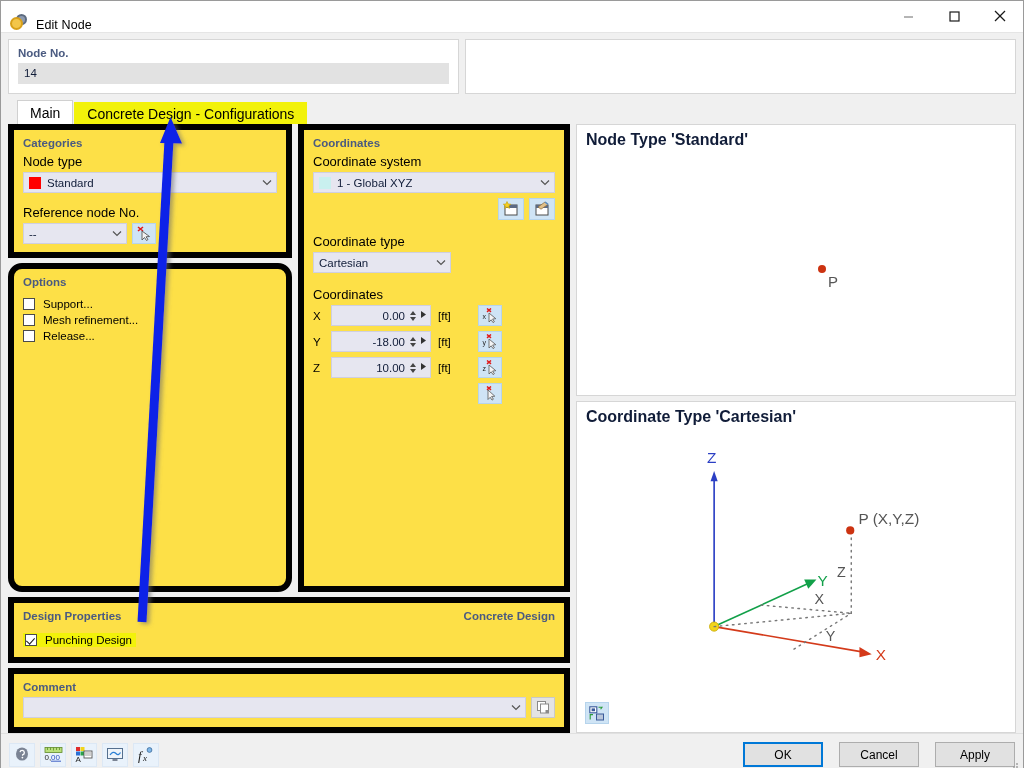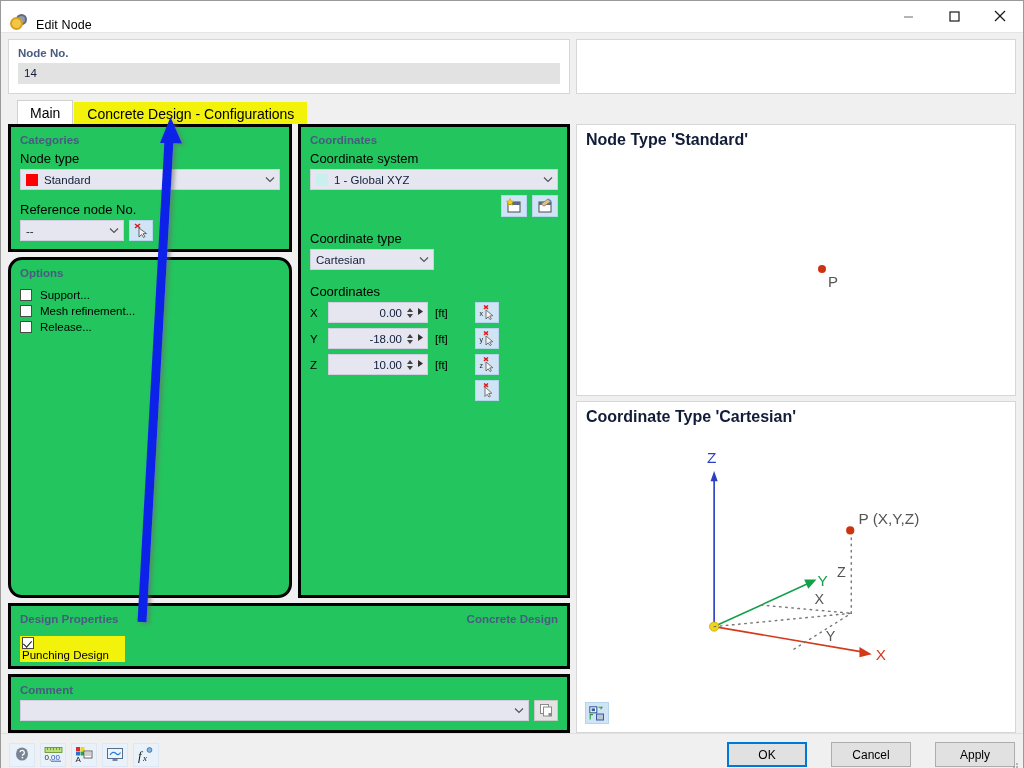--- a/index.html
+++ b/index.html
@@ -54,21 +54,21 @@
     padding: 6px 7px 0 7px;
     display: flex; flex-direction: column;
   }
 
   
   .noderow { display: flex; gap: 6px; flex: none; }
   .panel {
     background: #ffffff;
     border: 1px solid #d6d6d6;
   }
-  .node-panel { width: 562px; padding: 7px 9px 9px 9px; }
+  .node-panel { width: 451px; padding: 7px 9px 9px 9px; }
   .group-label {
     color: #4a5a80; font-weight: bold; font-size: 11.5px;
     margin-bottom: 4px;
   }
   .node-value-field {
     background: #e2e2e2; border: none;
     height: 21px; line-height: 21px;
     padding-left: 6px; font-size: 11.5px; color: #101c38;
     width: 100%;
   }
@@ -99,21 +99,21 @@
   
   .main-area {
     flex: 1; display: flex; gap: 6px;
     min-height: 0;
   }
   .left-col { width: 562px; display: flex; flex-direction: column; gap: 5px; }
   .cols { display: flex; gap: 6px; flex: 1; min-height: 0; }
   .col-categories { width: 284px; display: flex; flex-direction: column; gap: 5px; }
   .col-coords { flex: 1; }
 
-  .sub-panel { background: #22c55e; border: 3px solid #000000; padding: 7px 9px 8px 9px; }
+  .sub-panel { background: #fde047; border: 6px solid #000000; padding: 7px 9px 8px 9px; }
   .sub-panel.grow { flex: 1; min-height: 0; border-radius: 14px; }
 
   .field-label { font-size: 13px; color: #000; margin: 5px 0 3px 0; }
 
   .combo {
     background: #e6e6f0;
     border: 1px solid #cfcfe0;
     height: 21px;
     display: flex; align-items: center;
     padding: 0 4px 0 5px;
@@ -199,21 +199,21 @@
     display: flex; align-items: center;
     padding: 0 8px;
     border-top: 1px solid #e0e0e0;
     position: relative;
   }
   .bb-icons { display: flex; gap: 5px; }
   .bb-icon {
     width: 26px; height: 24px; background: #e9f2fb; border: 1px solid #dce8f5;
     display: flex; align-items: center; justify-content: center;
   }
-  .dlg-buttons { margin-left: auto; display: flex; gap: 24px; }
+  .dlg-buttons { margin-left: auto; display: flex; gap: 16px; }
   .dlg-btn {
     width: 80px; height: 25px;
     background: #e1e1e1; border: 1px solid #adadad;
     display: flex; align-items: center; justify-content: center;
     font-size: 12px; color: #000;
   }
   .dlg-btn.primary { border: 2px solid #0078d7; background: #e1e1e1; }
   .grip { position: absolute; right: 4px; bottom: 3px; width: 10px; height: 10px; }
 
   
@@ -350,21 +350,21 @@
                   <svg width="18" height="16" viewBox="0 0 18 16">
                     <rect x="3" y="4" width="12" height="10" fill="#fff" stroke="#4a4a4a" stroke-width="1"></rect>
                     <rect x="3" y="4" width="12" height="3" fill="#5b6b86"></rect>
                     <path d="M5 6 L12 1 L15 3.4 L8 8.2 Z" fill="#e0c08a" stroke="#8a6a3a" stroke-width="0.7"></path>
                     <path d="M12 1 L15 3.4" stroke="#5b8ec4" stroke-width="1.6"></path>
                   </svg>
                 </div>
               </div>
 
               <div class="field-label" style="margin-top:14px">Coordinate type</div>
-              <div class="combo" style="width:124px">
+              <div class="combo" style="width:138px">
                 <span class="combo-text">Cartesian</span>
                 <span class="caret">
                   <svg width="10" height="7" viewBox="0 0 10 7">
                       <polyline points="1,1.5 5,5.5 9,1.5" fill="none" stroke="#555" stroke-width="1.2"></polyline>
                     </svg>
                 </span>
               </div>
 
               <div class="field-label" style="margin-top:14px">Coordinates</div>
 
@@ -461,21 +461,21 @@
             </div>
           </div>
         </div>
 
         <div class="sub-panel design-panel">
           <div class="design-head">
             <div class="group-label">Design Properties</div>
             <div class="concrete-right">Concrete Design</div>
           </div>
           <div class="chk-row" style="margin-top:7px">
-            <span style="background:#f2f20a;display:inline-flex;align-items:flex-start;padding:1px 16px 1px 2px;flex-direction:column;">
+            <span style="background:#f2f20a;display:inline-flex;align-items:flex-end;padding:1px 4px 1px 2px;">
               <span class="chk checked"></span>
               <span class="chk-label">Punching Design</span>
             </span>
           </div>
         </div>
 
         <div class="sub-panel comment-panel">
           <div class="group-label">Comment</div>
           <div class="comment-row">
             <div class="combo comment-combo">

